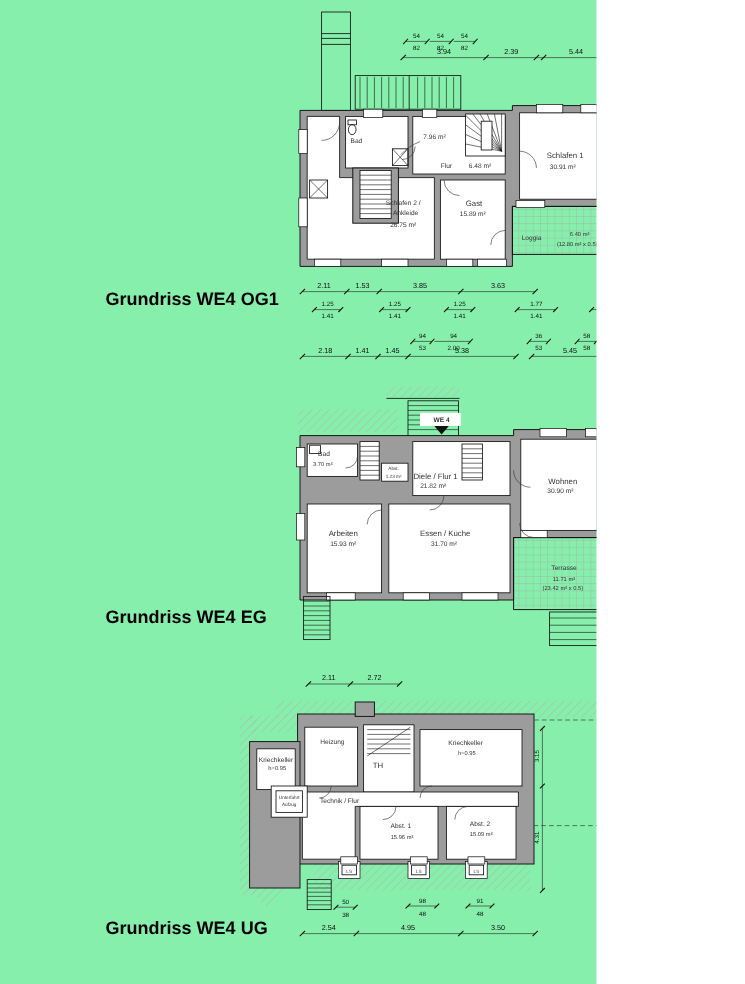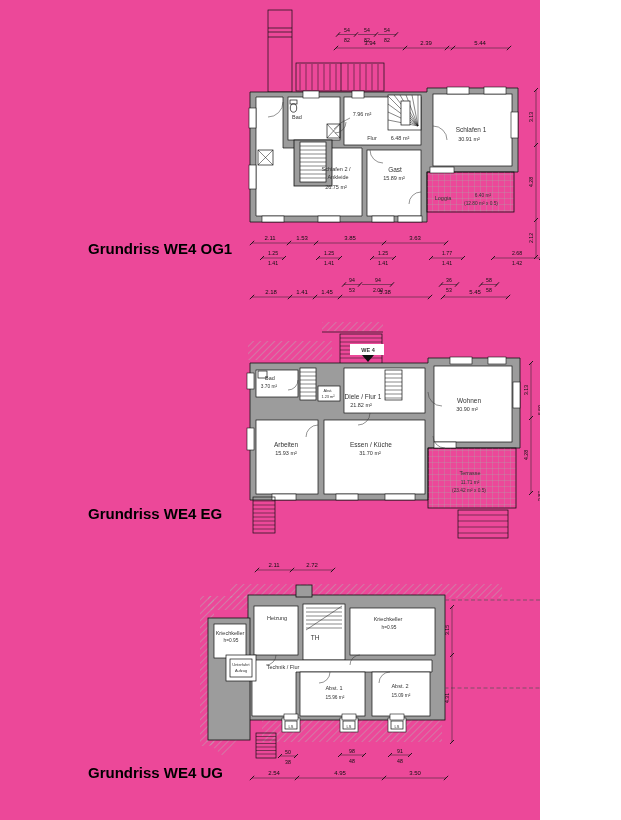--- a/index.html
+++ b/index.html
@@ -1,16 +1,16 @@
 <!DOCTYPE html>
 <html><head>
 <meta charset="utf-8">
 <style>
   html,body{margin:0;padding:0;background:#fff}
-  #canvas{position:relative;width:540px;height:820px;background:#ec4899;overflow:hidden}
+  #canvas{position:relative;width:497px;height:820px;background:#86efac;overflow:hidden}
   svg{display:block}
   text{font-family:"Liberation Sans",sans-serif;fill:#2b2b2b}
   .title{font-size:15px;font-weight:bold;fill:#000}
   .name{font-size:6.5px;text-anchor:middle;fill:#333}
   .name-s{font-size:5.5px;text-anchor:middle;fill:#333}
   .area{font-size:5.5px;text-anchor:middle;fill:#333}
   .area-s{font-size:4.8px;text-anchor:middle;fill:#333}
   .tiny{font-size:3.9px;text-anchor:middle;fill:#333}
   .dimt{font-size:6px;text-anchor:middle;fill:#101010}
   .dimt-s{font-size:5.2px;text-anchor:middle;fill:#101010}

